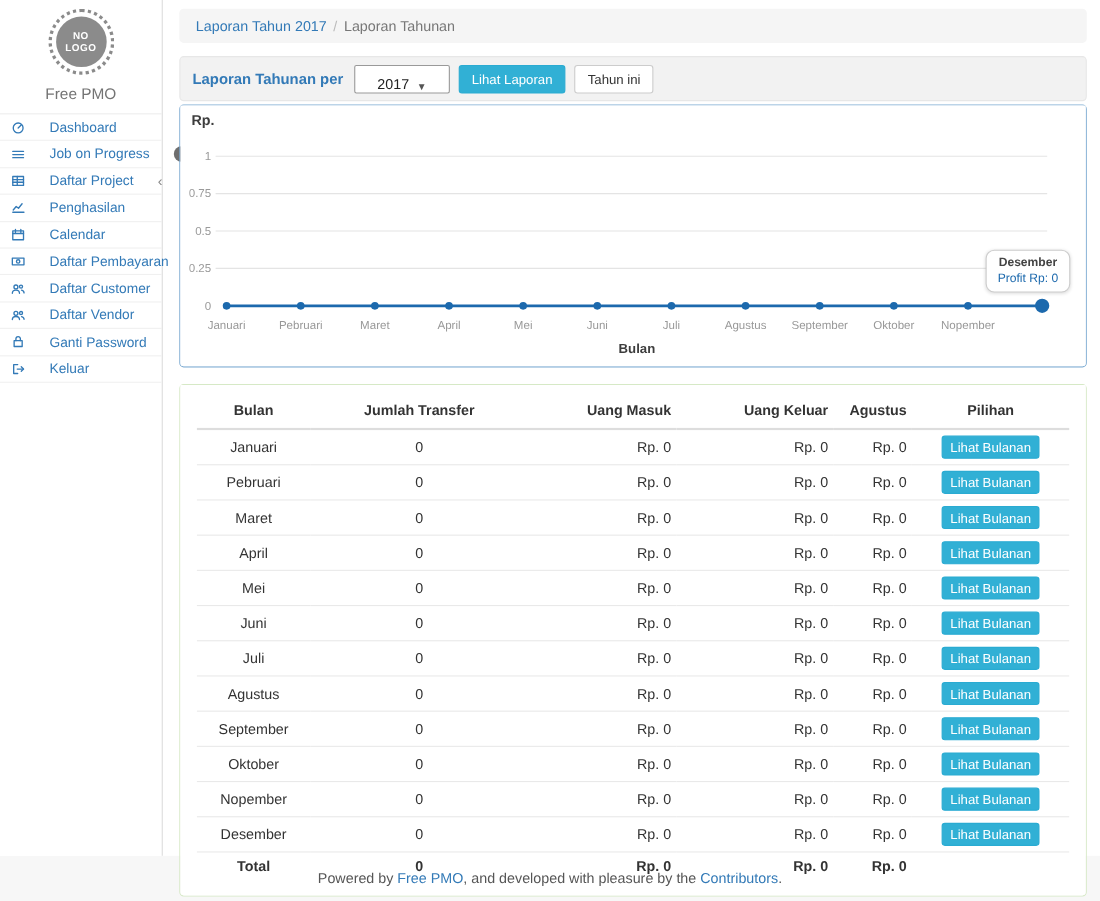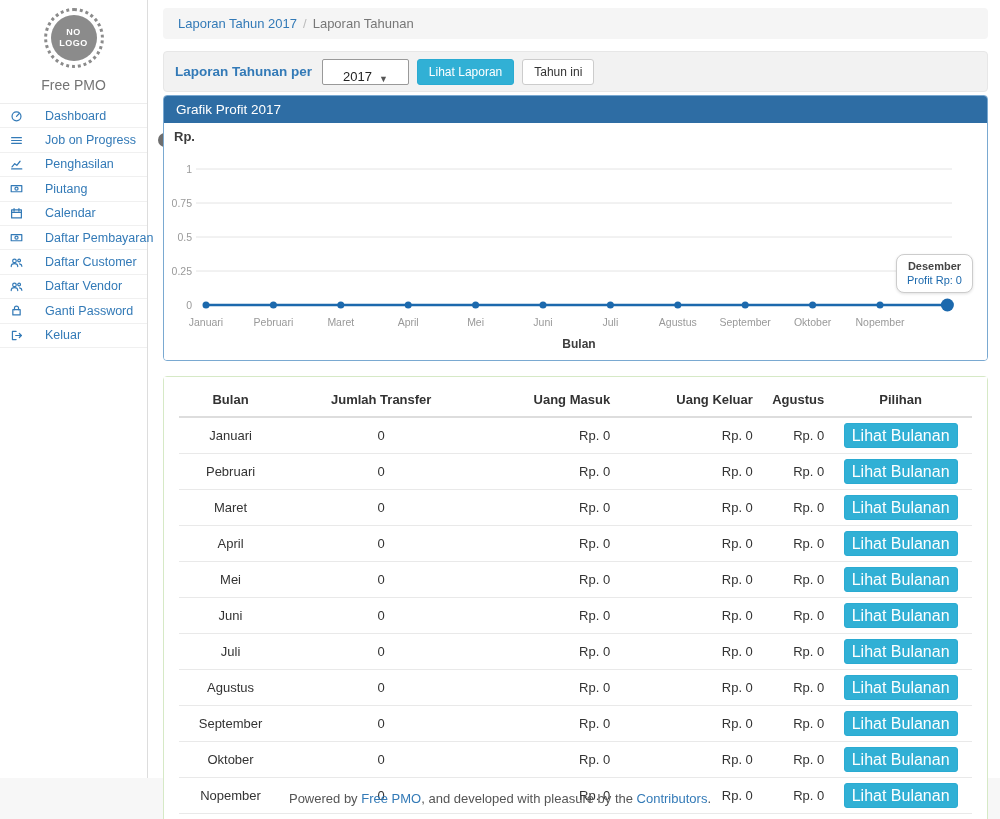--- a/index.html
+++ b/index.html
@@ -88,21 +88,21 @@
   table.report th { padding:9px 5px; border-bottom:2px solid #ddd; font-size:13px; }
   table.report td { padding:5px; border-top:1px solid #e9e9e9; }
   table.report tr:first-child td { border-top:none; }
   .col-bulan { width:13%; text-align:center; }
   .col-transfer { width:25%; text-align:center; }
   .col-masuk { width:17%; text-align:right; }
   .col-keluar { width:18%; text-align:right; }
   .col-profit { width:9%; text-align:right; }
   .col-pilihan { width:18%; text-align:center; }
   .btn-xs {
-    background:#31b0d5; border:1px solid #2aabd2; color:#fff; font-size:16px;
+    background:#31b0d5; border:1px solid #2aabd2; color:#fff; font-size:12px;
     border-radius:3px; padding:2.5px 7px; cursor:pointer; font-family:inherit;
   }
   tr.total-row td { font-weight:bold; }
 
   
   .footer {
     height:41px; background:#f7f7f7; text-align:center; padding-top:13px; font-size:13px; color:#555;
   }
   .footer a { color:#337ab7; }
 </style>
@@ -134,34 +134,35 @@
             <svg width="13" height="13" viewBox="0 0 16 16" fill="none" stroke="#337ab7" stroke-width="1.5" stroke-linecap="round" stroke-linejoin="round">
               <path d="M2 4.5h12M2 8h12M2 11.5h12"></path>
             </svg>
           </span>
           <span class="mi-label">Job on Progress</span>
           <span class="badge">0</span>
         </div>
         <div class="menu-item">
           <span class="mi-icon">
             <svg width="13" height="13" viewBox="0 0 16 16" fill="none" stroke="#337ab7" stroke-width="1.5" stroke-linecap="round" stroke-linejoin="round">
+              <rect x="2" y="3" width="12" height="10"></rect>
+              <path d="M2 6.5h12M2 9.5h12M7 3v10"></path>
+            </svg>
+          </span>
+          <span class="mi-label">Daftar Project</span>
+          <span class="chevron">‹</span>
+        </div>
+        <div class="menu-item">
+          <span class="mi-icon">
+            <svg width="13" height="13" viewBox="0 0 16 16" fill="none" stroke="#337ab7" stroke-width="1.5" stroke-linecap="round" stroke-linejoin="round">
               <path d="M2 13.5h12.5"></path>
               <path d="M2.5 11l3.3-4 2.6 2 4-5"></path>
             </svg>
           </span>
           <span class="mi-label">Penghasilan</span>
-        </div>
-        <div class="menu-item">
-          <span class="mi-icon">
-            <svg width="13" height="13" viewBox="0 0 16 16" fill="none" stroke="#337ab7" stroke-width="1.5" stroke-linecap="round" stroke-linejoin="round">
-              <rect x="1.5" y="4.5" width="13" height="7.5"></rect>
-              <circle cx="8" cy="8.2" r="1.9"></circle>
-            </svg>
-          </span>
-          <span class="mi-label">Piutang</span>
         </div>
         <div class="menu-item">
           <span class="mi-icon">
             <svg width="13" height="13" viewBox="0 0 16 16" fill="none" stroke="#337ab7" stroke-width="1.5" stroke-linecap="round" stroke-linejoin="round">
               <rect x="2" y="3.5" width="12" height="10"></rect>
               <path d="M2 6.5h12M5 2v3M11 2v3"></path>
             </svg>
           </span>
           <span class="mi-label">Calendar</span>
         </div>
@@ -228,21 +229,20 @@
       <span class="well-label">Laporan Tahunan per</span>
       <span class="select">
         <span>2017</span>
         <span class="caret-icon">▼</span>
       </span>
       <button class="btn btn-info">Lihat Laporan</button>
       <button class="btn btn-default">Tahun ini</button>
     </div>
 
     <section class="panel panel-primary">
-      <div class="panel-heading">Grafik Profit 2017</div>
       <div class="chart-body">
         <svg id="chart-svg" width="809" height="233">
             <text x="2" y="16" font-size="13" font-weight="bold" fill="#3d3d3d">Rp.</text>
             <line x1="24" y1="44" x2="780" y2="44" stroke="#e4e4e4" stroke-width="1"></line>
             <text x="20" y="47.5" font-size="10.5" fill="#9a9a9a" text-anchor="end">1</text>
             <line x1="24" y1="78" x2="780" y2="78" stroke="#e4e4e4" stroke-width="1"></line>
             <text x="20" y="81.5" font-size="10.5" fill="#9a9a9a" text-anchor="end">0.75</text>
             <line x1="24" y1="112" x2="780" y2="112" stroke="#e4e4e4" stroke-width="1"></line>
             <text x="20" y="115.5" font-size="10.5" fill="#9a9a9a" text-anchor="end">0.5</text>
             <line x1="24" y1="146" x2="780" y2="146" stroke="#e4e4e4" stroke-width="1"></line>

